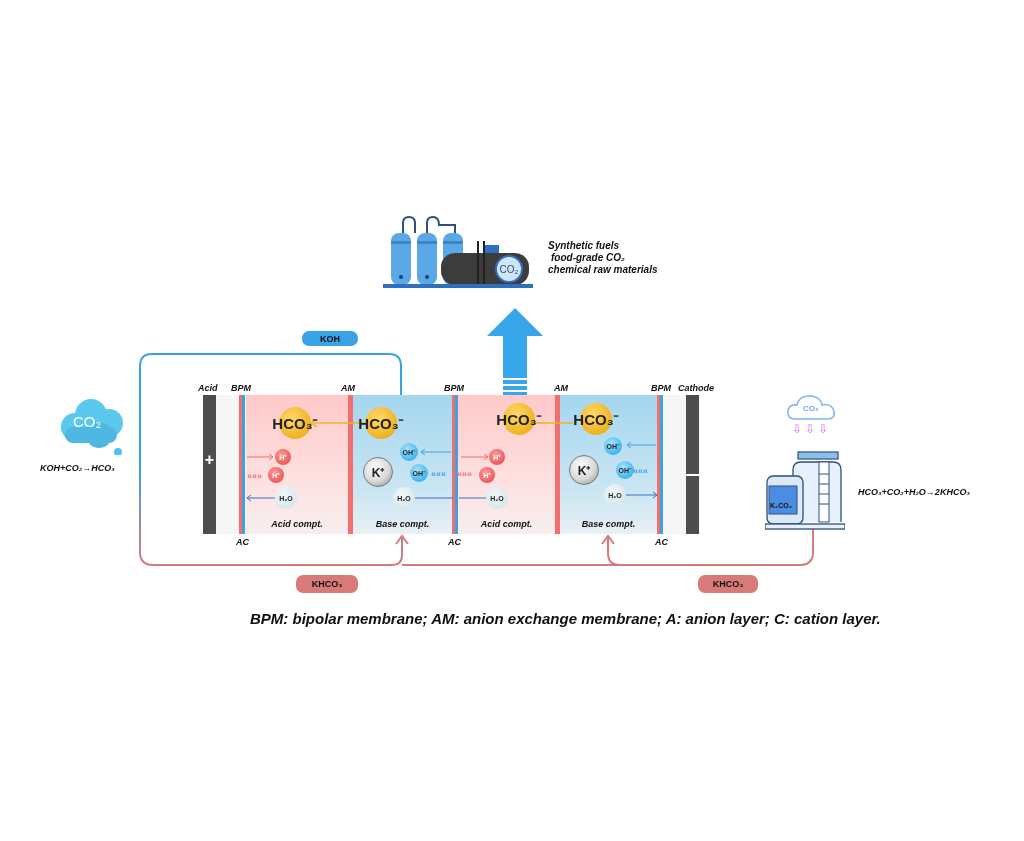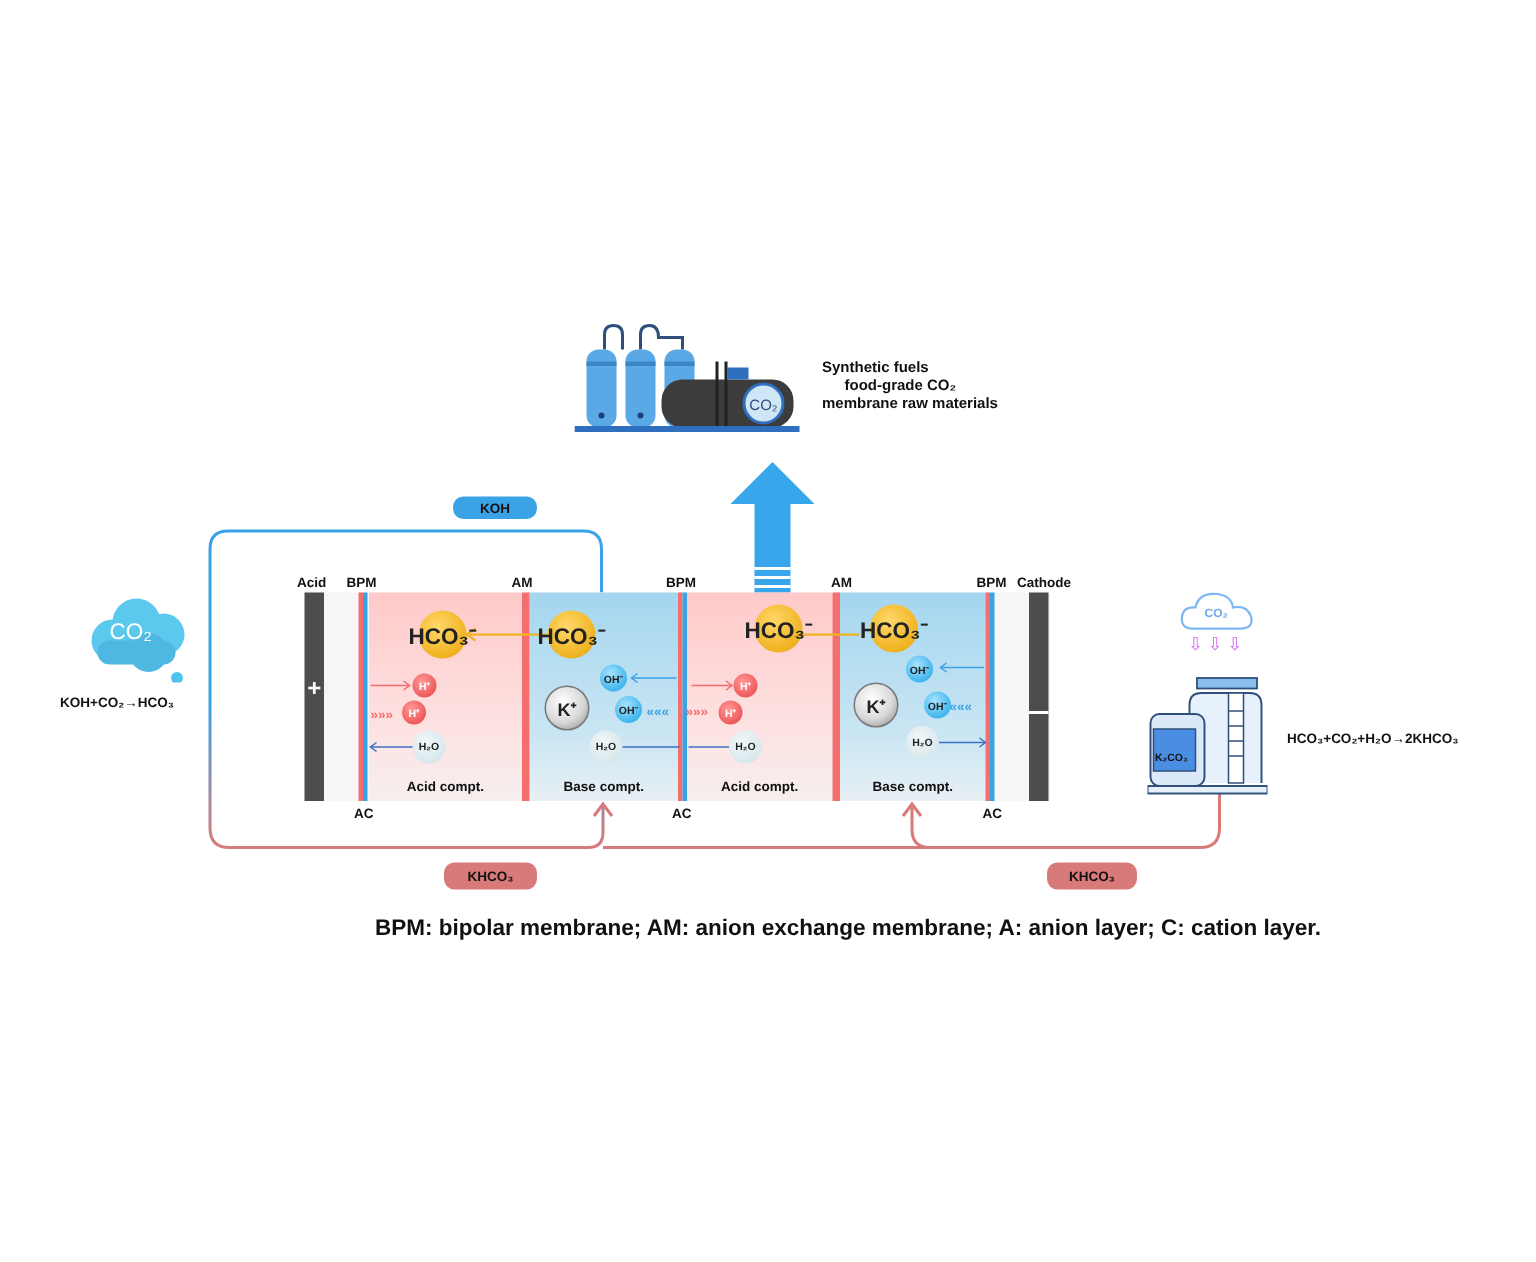--- a/index.html
+++ b/index.html
@@ -1,19 +1,19 @@
 <!DOCTYPE html>
 <html><head>
 <meta charset="utf-8">
 <style>
   html, body { margin: 0; padding: 0; background: #ffffff; }
   body { width: 1024px; height: 841px; position: relative; overflow: hidden;
          font-family: "Liberation Sans", sans-serif; color: #111; }
   .abs { position: absolute; }
-  .lbl { font-size: 9px; font-weight: bold; white-space: nowrap; }
+  .lbl { font-size: 9px; font-weight: bold; white-space: nowrap; font-style: italic; }
   .compt { position: absolute; top: 0; height: 139px; }
   .acid { background: linear-gradient(to bottom, #ffc9c9 0%, #fde4e4 70%, #f6eeee 100%); }
   .base { background: linear-gradient(to bottom, #a4d6ef 0%, #cbe6f3 70%, #e8f0f4 100%); }
   .membrane-am { position: absolute; top: 0; width: 5px; height: 139px; background: #f46e6e; }
   .bpm-red { position: absolute; top: 0; width: 3px; height: 139px; background: #f46e6e; }
   .bpm-blue { position: absolute; top: 0; width: 3px; height: 139px; background: #3aa3e6; }
   .ion { position: absolute; border-radius: 50%; display: flex; align-items: center;
          justify-content: center; font-weight: bold; font-size: 9px; color: #222; }
   .hco3 { width: 32px; height: 32px; background: radial-gradient(circle at 40% 35%, #ffd86a, #f0b321 70%, #dca11a); font-size: 15px; }
   .hplus { width: 16px; height: 16px; background: radial-gradient(circle at 40% 35%, #ff9999, #ee5a5a 70%); font-size: 7px; color: #fff; }
@@ -46,22 +46,22 @@
     <rect x="94" y="26" width="2" height="44" fill="#222"></rect>
     <rect x="100" y="26" width="2" height="44" fill="#222"></rect>
     <circle cx="126" cy="54" r="13" fill="#cfe6f6" stroke="#2e6fc0" stroke-width="2"></circle>
   </g>
   <text x="126" y="58" font-size="10" text-anchor="middle" fill="#2f4f7a" font-family="Liberation Sans, sans-serif">CO₂</text>
   <rect x="0" y="69" width="150" height="4" fill="#2e6fc0"></rect>
 </svg>
 
 <div class="abs lbl" style="left:548px;top:240px;font-size:10px;line-height:12px;">
   <div>Synthetic fuels</div>
-  <div style="padding-left:3px;margin-left:12px;">food-grade CO₂</div>
-  <div>membrane raw materials</div>
+  <div style="padding-left:3px;">food-grade CO₂</div>
+  <div>chemical raw materials</div>
 </div>
 
 <svg class="abs" style="left:485px;top:308px;" width="60" height="88">
   <polygon points="30,0 58,28 42,28 42,88 18,88 18,28 2,28" fill="#38a6ea"></polygon>
   <rect x="18" y="70" width="24" height="2" fill="#fff"></rect>
   <rect x="18" y="76" width="24" height="2" fill="#fff"></rect>
   <rect x="18" y="82" width="24" height="2" fill="#fff"></rect>
 </svg>
 
 <svg class="abs" style="left:0;top:0;" width="1024" height="841">

